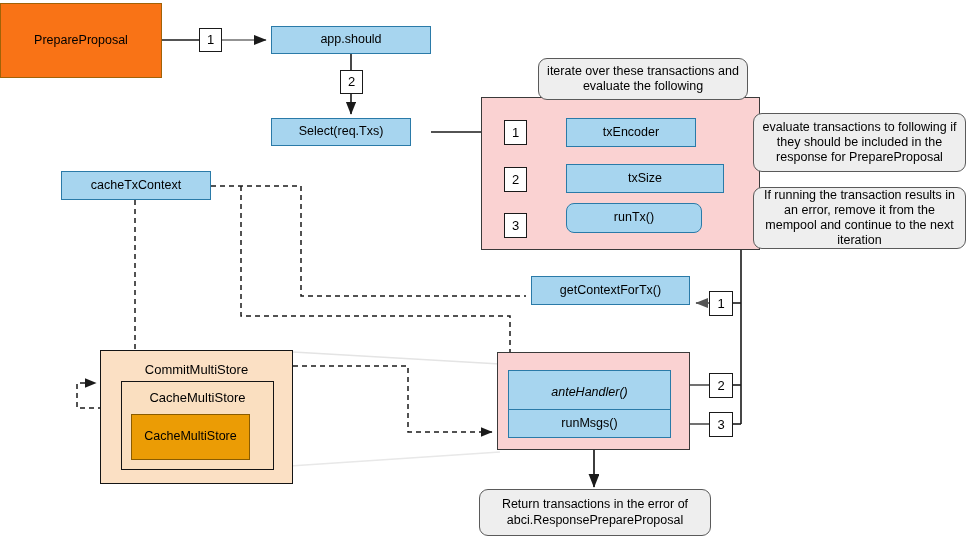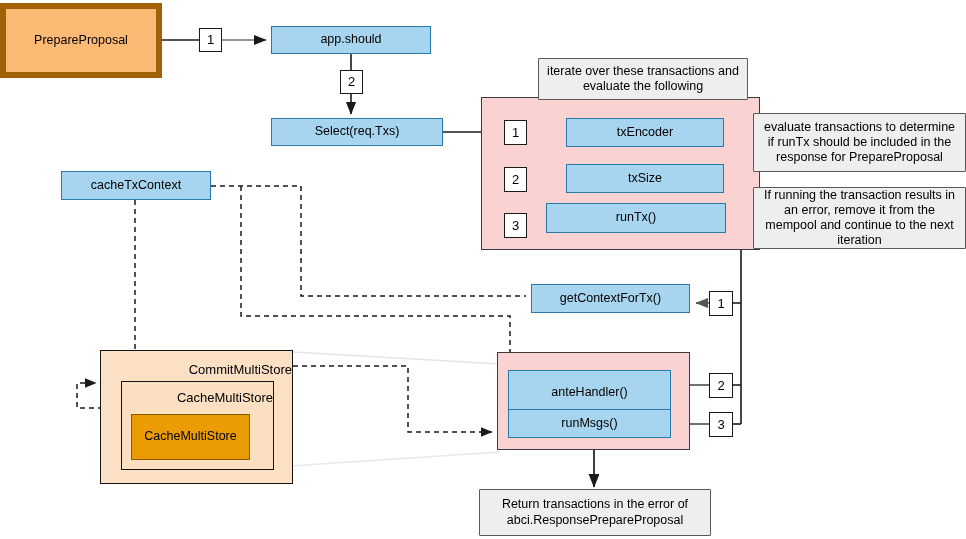--- a/index.html
+++ b/index.html
@@ -31,22 +31,22 @@
     box-sizing: border-box;
     display: flex;
     align-items: center;
     justify-content: center;
     text-align: center;
     font-size: 12.5px;
     color: #000000;
     line-height: 1.22;
   }
   .n-lavender {
-    background: #fdba74;
-    border: 6px solid #a16207;
+    background: #f97316;
+    border: 1px solid #a16207;
   }
   .n-blue {
     background: #a7d5ef;
     border: 1px solid #2a7aa8;
   }
   .n-pink {
     background: #fad2d2;
     border: 1px solid #3a3a3a;
   }
   .n-peach {
@@ -57,35 +57,35 @@
     background: #fadfc0;
     border: 1px solid #141414;
   }
   .n-orange {
     background: #eb9c05;
     border: 1px solid #8a5c00;
   }
   .n-note {
     background: #eeeeee;
     border: 1px solid #5a5a5a;
-    border-radius: 1px;
+    border-radius: 9px;
     font-size: 12.5px;
     padding: 3px 7px;
   }
   .n-badge {
     background: #ffffff;
     border: 1px solid #1a1a1a;
     font-size: 13px;
     z-index: 6;
   }
   .group-label {
     position: absolute;
     left: 0;
     right: 0;
-    text-align: right;
+    text-align: center;
     font-size: 13px;
     color: #000;
   }
   .grouped {
     display: block;
     position: absolute;
   }
 </style>
 </head>
 <body>
@@ -157,82 +157,82 @@
   </div>
 
   <div class="node n-blue" style="left:271px; top:26px; width:160px; height:28px;">
     <span>app.should</span>
   </div>
 
   <div class="node n-badge" style="left:340px; top:70px; width:23px; height:24px;">
     <span>2</span>
   </div>
 
-  <div class="node n-blue" style="left:271px; top:118px; width:172px; height:28px;">
+  <div class="node n-blue" style="left:271px; top:118px; width:140px; height:28px;">
     <span>Select(req.Txs)</span>
   </div>
 
   <div class="node n-pink" style="left:481px; top:97px; width:279px; height:153px; display:block;"></div>
 
   <div class="node n-note" style="left:538px; top:58px; width:210px; height:42px;">
     <span>iterate over these transactions and evaluate the following</span>
   </div>
 
   <div class="node n-badge" style="left:504px; top:120px; width:23px; height:25px;">
     <span>1</span>
   </div>
   <div class="node n-badge" style="left:504px; top:167px; width:23px; height:25px;">
     <span>2</span>
   </div>
   <div class="node n-badge" style="left:504px; top:213px; width:23px; height:25px;">
     <span>3</span>
   </div>
 
-  <div class="node n-blue" style="left:566px; top:118px; width:158px; height:29px;">
+  <div class="node n-blue" style="left:566px; top:118px; width:130px; height:29px;">
     <span>txEncoder</span>
   </div>
   <div class="node n-blue" style="left:566px; top:164px; width:158px; height:29px;align-items:center;">
     <span>txSize</span>
   </div>
-  <div class="node n-blue" style="left:546px; top:203px; width:180px; height:30px;">
+  <div class="node n-blue" style="left:566px; top:203px; width:136px; height:30px;border-radius:8px;">
     <span>runTx()</span>
   </div>
 
   <div class="node n-note" style="left:753px; top:113px; width:213px; height:59px;">
-    <span>evaluate transactions to determine if runTx should be included in the response for PrepareProposal</span>
+    <span>evaluate transactions to following if they should be included in the response for PrepareProposal</span>
   </div>
   <div class="node n-blue" style="left:61px; top:171px; width:150px; height:29px;">
     <span>cacheTxContext</span>
   </div>
 
   <div class="node n-note" style="left:753px; top:187px; width:213px; height:62px;">
     <span>If running the transaction results in an error, remove it from the mempool and continue to the next iteration</span>
   </div>
 
-  <div class="node n-blue" style="left:531px; top:284px; width:159px; height:29px;justify-content:center;">
+  <div class="node n-blue" style="left:531px; top:276px; width:159px; height:29px;justify-content:center;">
     <span>getContextForTx()</span>
   </div>
 
   <div class="node n-badge" style="left:709px; top:291px; width:24px; height:25px;">
     <span>1</span>
   </div>
 
   <div class="node n-peach grouped" style="left:100px; top:350px; width:193px; height:134px;">
     <div class="group-label" style="top:11px;">CommitMultiStore</div>
   </div>
   <div class="node n-peach2 grouped" style="left:121px; top:381px; width:153px; height:89px;">
     <div class="group-label" style="top:8px;">CacheMultiStore</div>
   </div>
   <div class="node n-orange" style="left:131px; top:414px; width:119px; height:46px;">
     <span>CacheMultiStore</span>
   </div>
 
   <div class="node n-pink" style="left:497px; top:352px; width:193px; height:98px; display:block;"></div>
 
-  <div class="node n-blue" style="left:508px; top:370px; width:163px; height:45px;">
+  <div class="node n-blue" style="left:508px; top:370px; width:163px; height:45px;font-style:italic;">
     <span>anteHandler()</span>
   </div>
   <div class="node n-blue" style="left:508px; top:409px; width:163px; height:29px;text-align:right;">
     <span>runMsgs()</span>
   </div>
 
   <div class="node n-badge" style="left:709px; top:373px; width:24px; height:25px;">
     <span>2</span>
   </div>
   <div class="node n-badge" style="left:709px; top:412px; width:24px; height:25px;">

